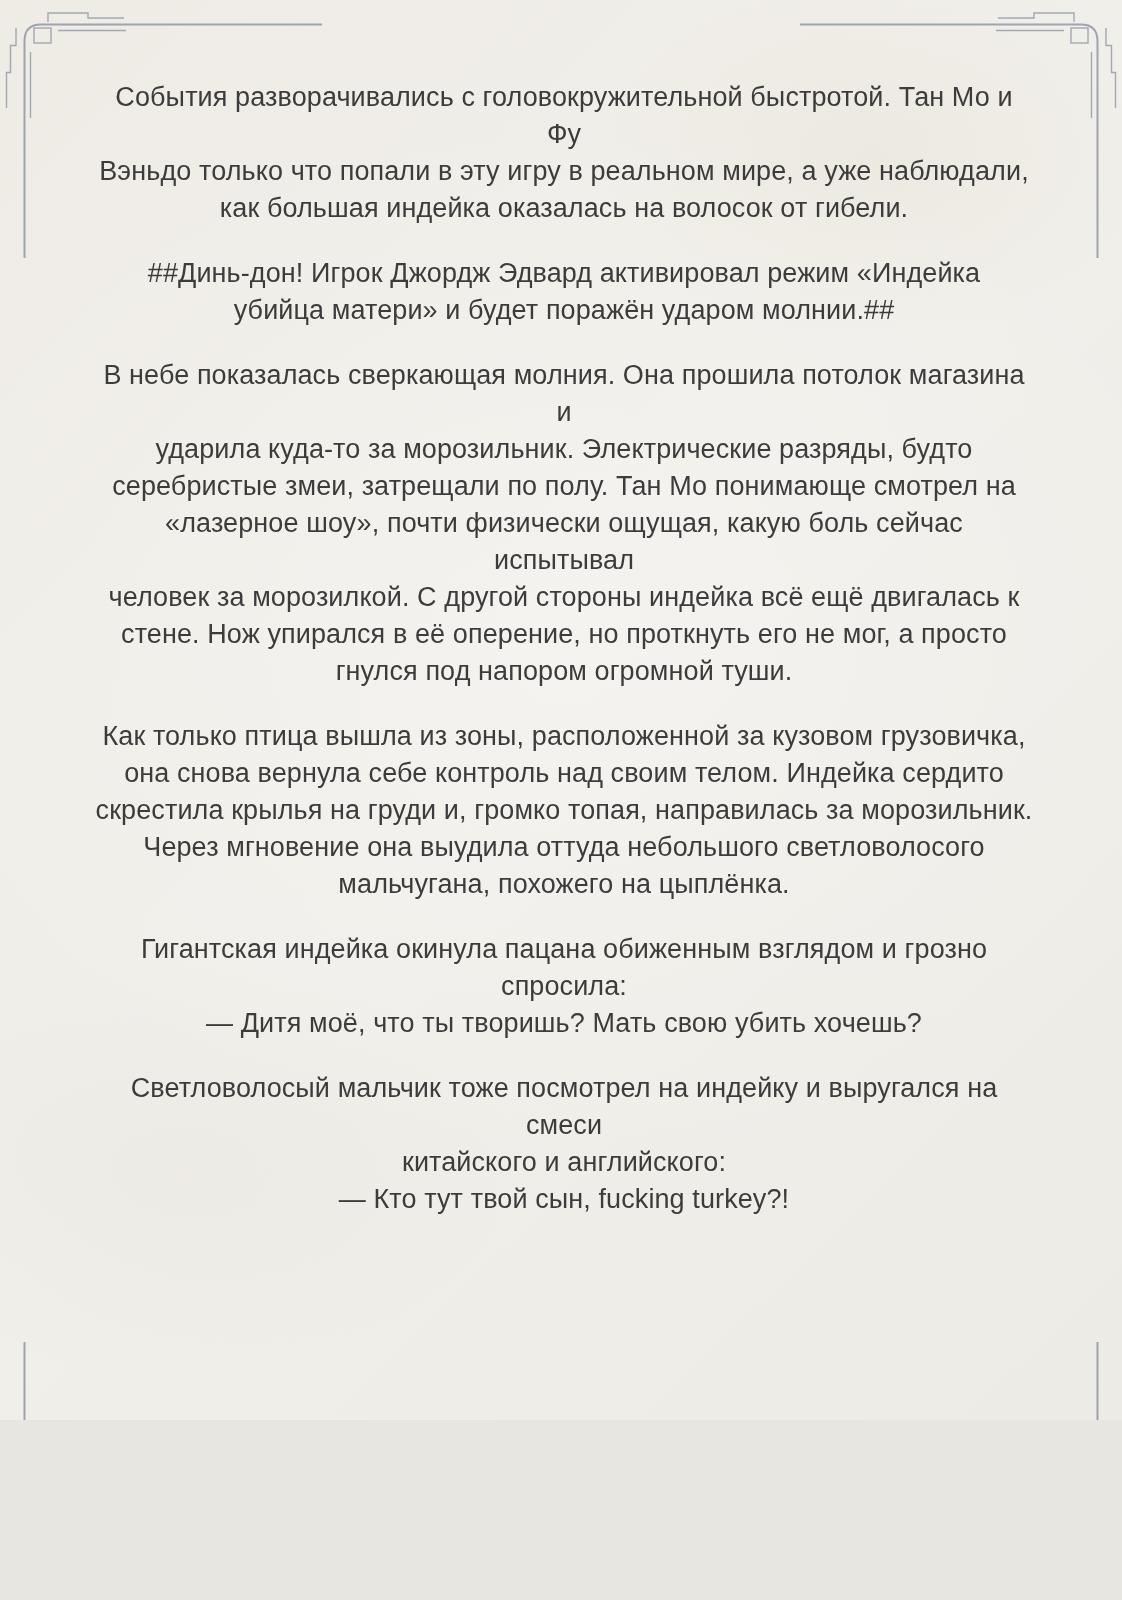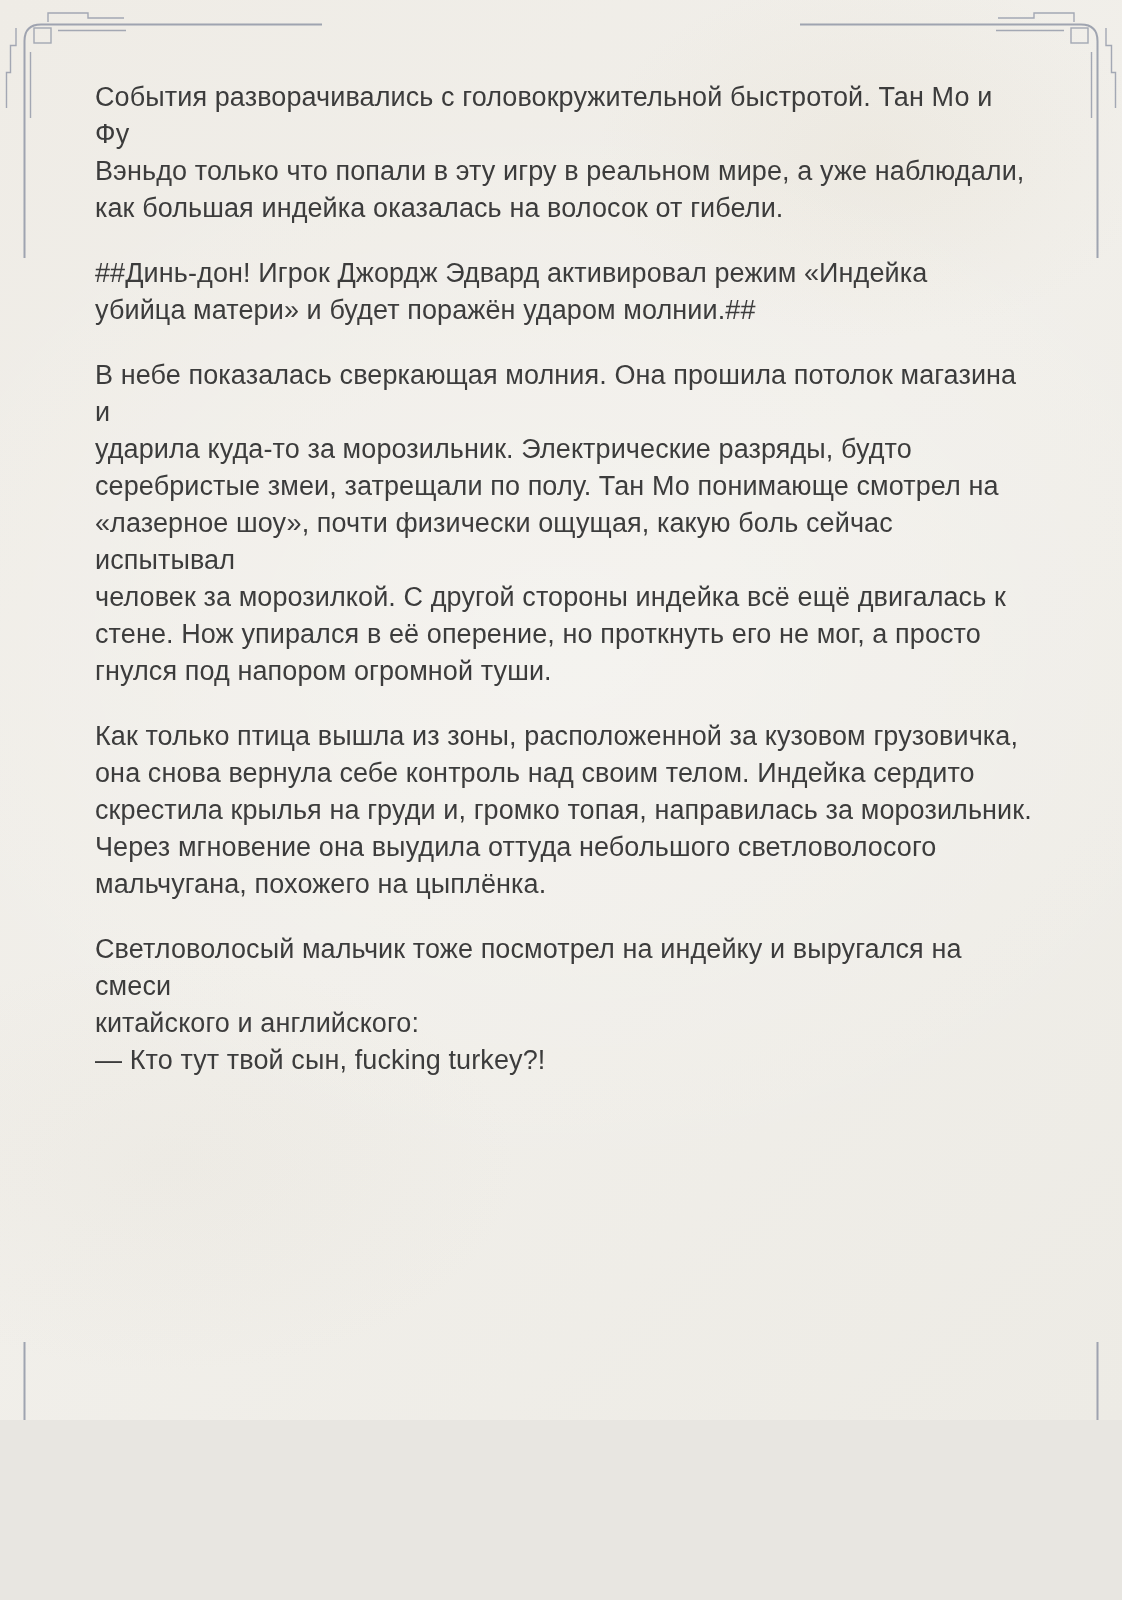--- a/index.html
+++ b/index.html
@@ -8,20 +8,21 @@
     width:1122px;height:1420px;
     margin:0 auto;
     background-color:#f0ede8;
     background-image:
       radial-gradient(ellipse 400px 260px at 78% 11%, rgba(214,202,176,0.14), rgba(214,202,176,0) 70%),
       radial-gradient(ellipse 500px 300px at 15% 82%, rgba(205,198,182,0.10), rgba(205,198,182,0) 70%),
       radial-gradient(ellipse 900px 700px at 50% 45%, rgba(255,255,255,0.25), rgba(255,255,255,0) 80%),
       linear-gradient(135deg, #efece6 0%, #f1efea 50%, #edebe5 100%);
     overflow:hidden;
     font-family:"Liberation Sans", sans-serif;
+    text-align:center;
   }
   .frame{position:absolute;left:0;top:0;width:1122px;height:1600px;pointer-events:none;}
   .frame path,.frame rect{fill:none;stroke:#9096a6;}
   .main-line{stroke-width:2;stroke-opacity:0.85;}
   .thin-line{stroke-width:1.4;stroke-opacity:0.8;}
   .text-block{
     position:absolute;
     left:95px;top:79px;width:938px;
   }
   .para{
@@ -69,18 +70,21 @@
 серебристые змеи, затрещали по полу. Тан Мо понимающе смотрел на
 «лазерное шоу», почти физически ощущая, какую боль сейчас испытывал
 человек за морозилкой. С другой стороны индейка всё ещё двигалась к
 стене. Нож упирался в её оперение, но проткнуть его не мог, а просто
 гнулся под напором огромной туши.</p>
     <p class="para">Как только птица вышла из зоны, расположенной за кузовом грузовичка,
 она снова вернула себе контроль над своим телом. Индейка сердито
 скрестила крылья на груди и, громко топая, направилась за морозильник.
 Через мгновение она выудила оттуда небольшого светловолосого
 мальчугана, похожего на цыплёнка.</p>
+    <p class="para">Гигантская индейка окинула пацана обиженным взглядом и грозно
+спросила:
+— Дитя моё, что ты творишь? Мать свою убить хочешь?</p>
     <p class="para">Светловолосый мальчик тоже посмотрел на индейку и выругался на смеси
 китайского и английского:
 — Кто тут твой сын, fucking turkey?!</p>
   </main>
 
 </div>
 
 </body></html>

